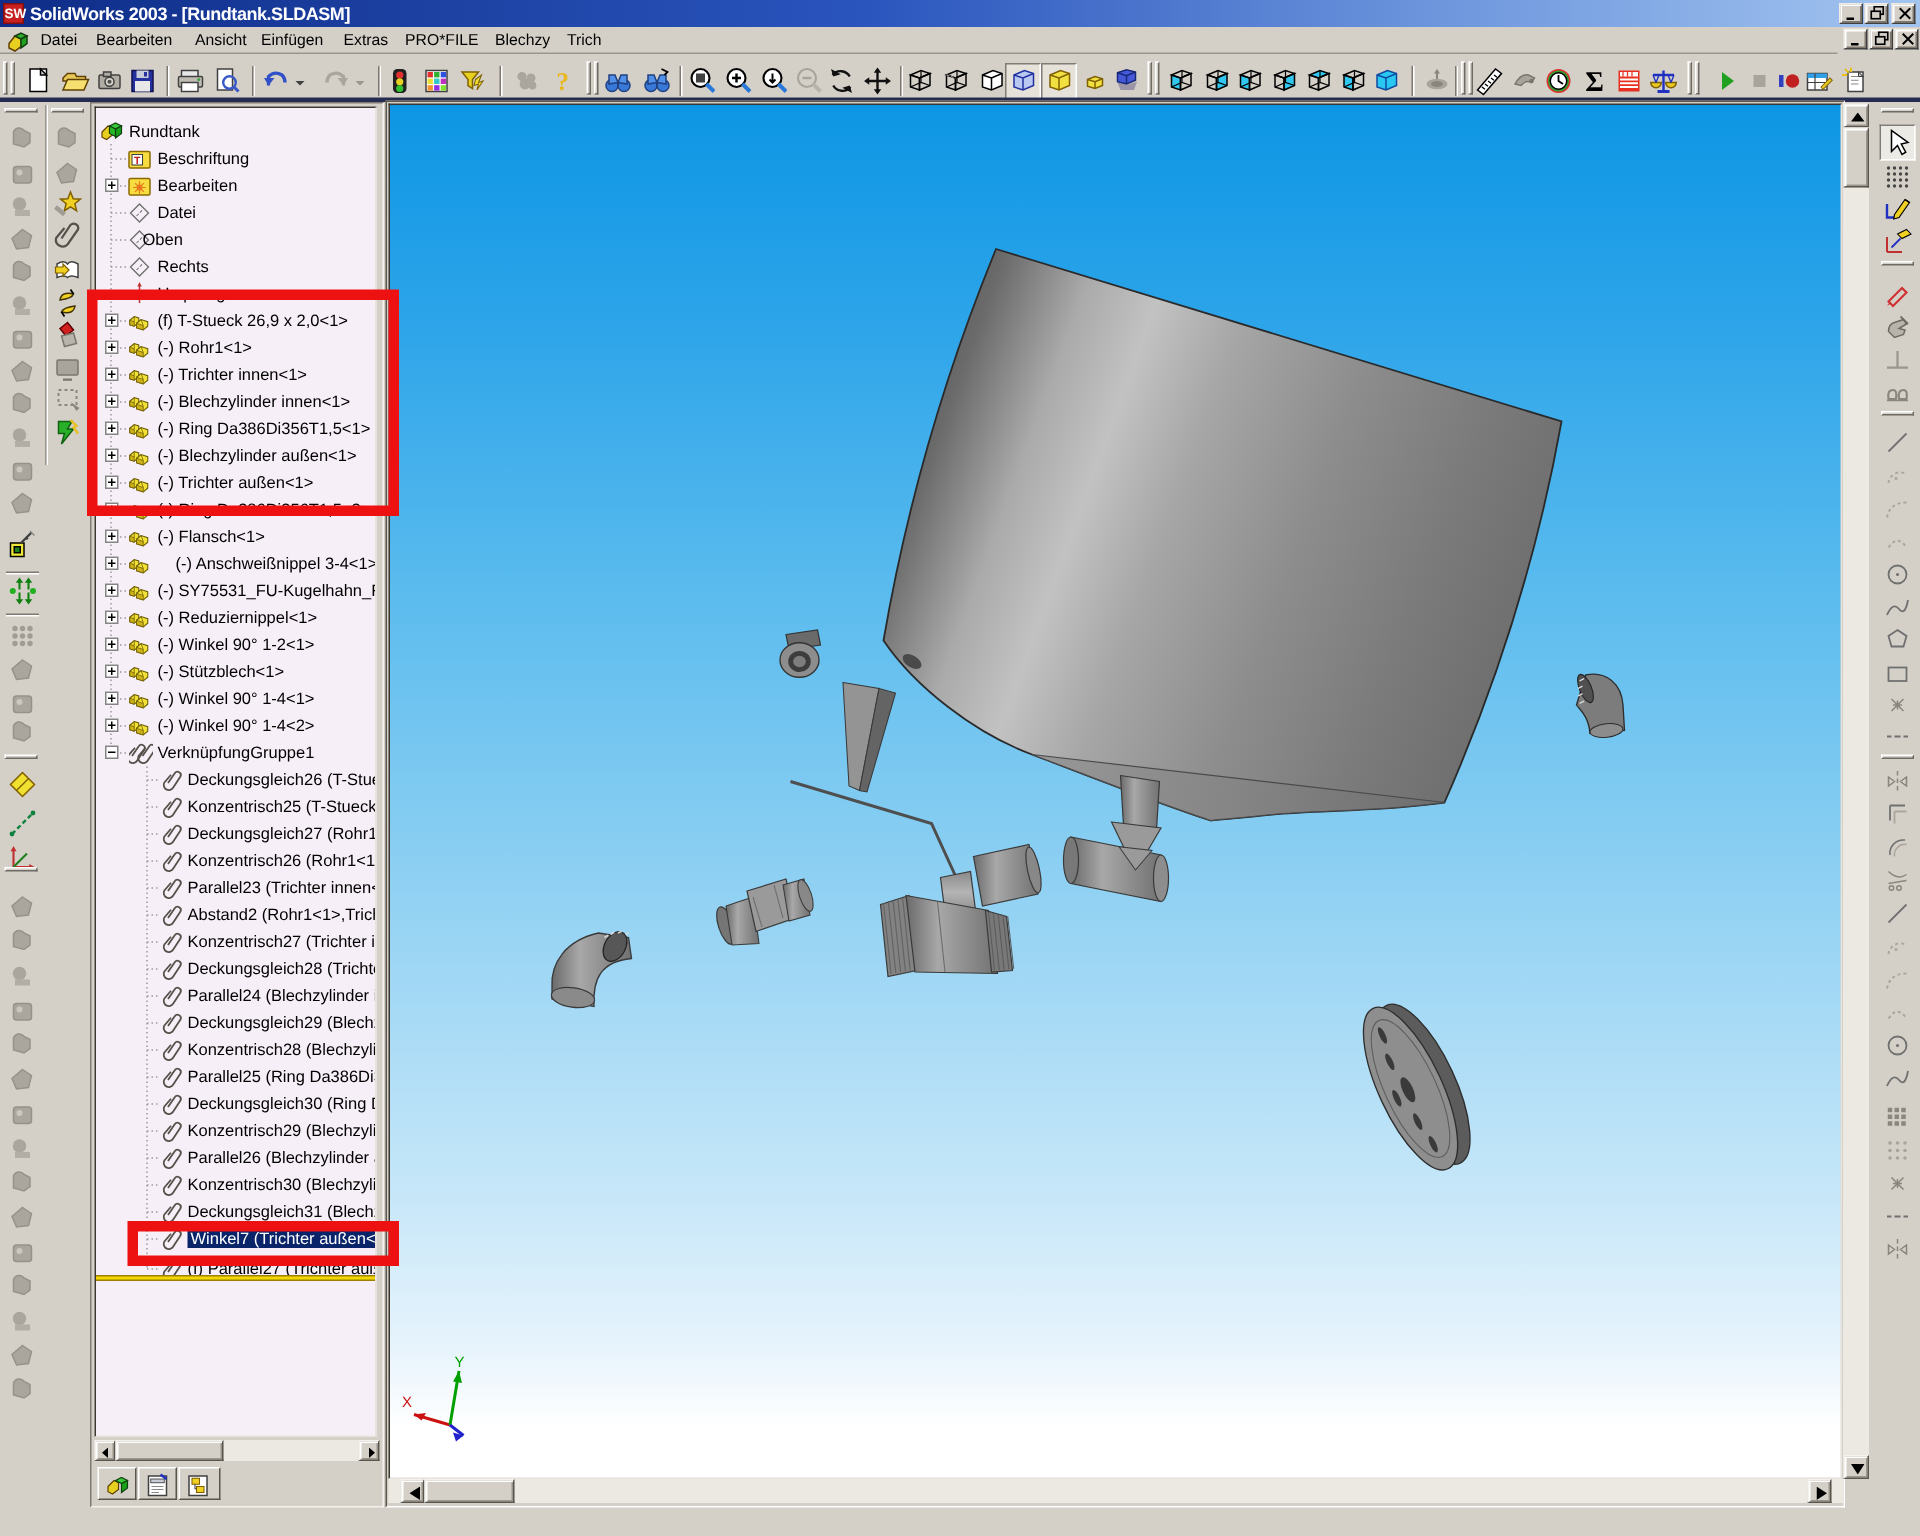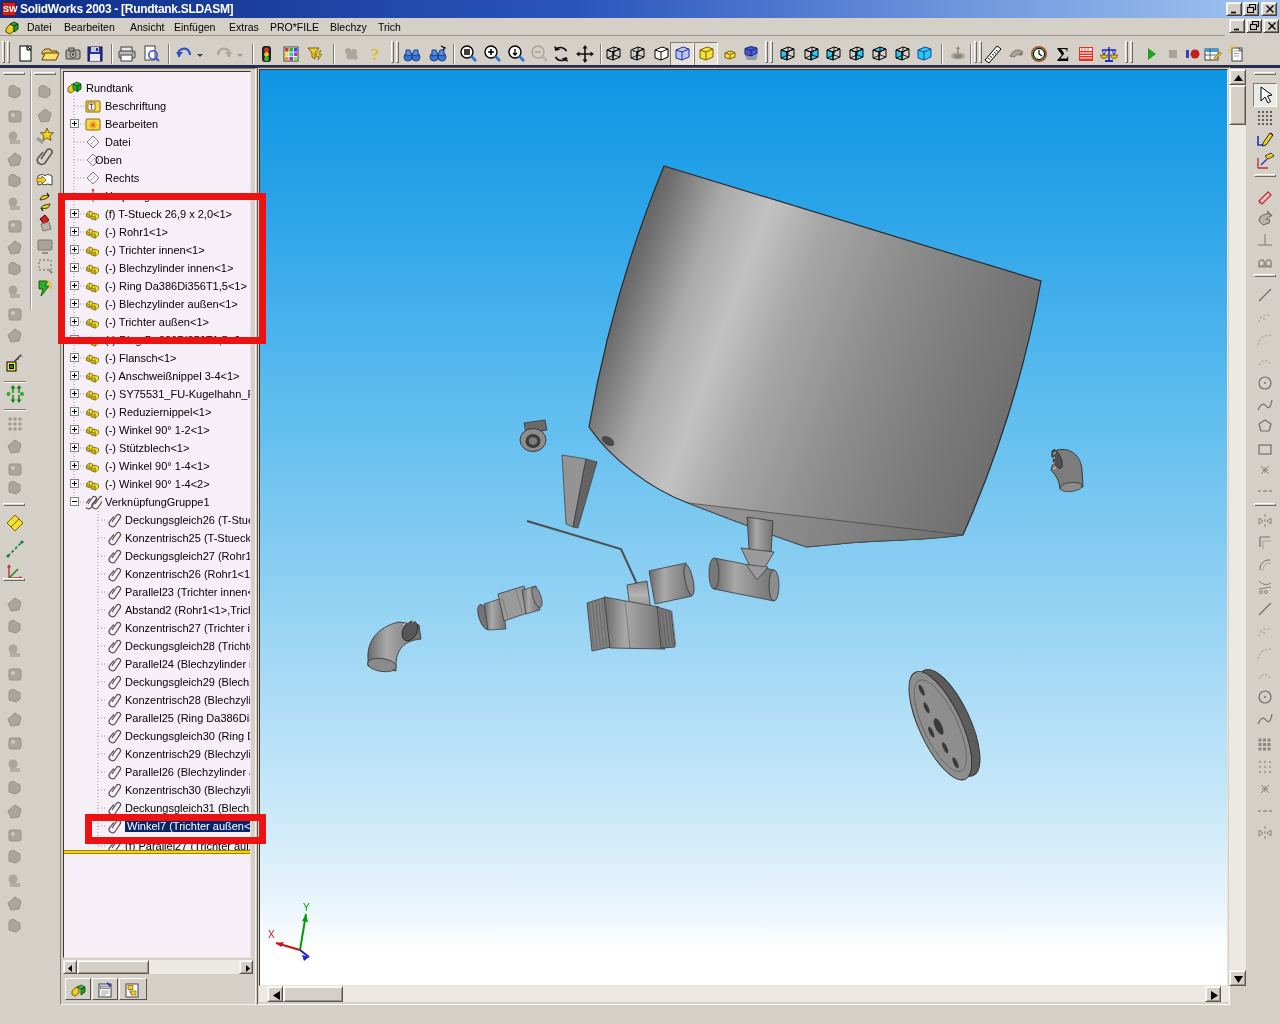--- a/index.html
+++ b/index.html
@@ -797,21 +797,21 @@
             <i></i>
             <b></b>
           </span>
           <svg class="ico" style="left:21px;top:1px;" width="16" height="16" viewBox="0 0 16 16">
             <path d="M1.5 7.5 L4.5 5 L7.5 6 L7.5 9 L4.5 11.5 L1.5 10.5 Z" fill="#f2e136" stroke="#6a5a00" stroke-width="0.7"></path>
             <path d="M1.5 7.5 L4.5 8.5 L4.5 11.5 L1.5 10.5 Z" fill="#cdb21a" stroke="#6a5a00" stroke-width="0.5"></path>
             <path d="M6 9.5 L9 7 L13.5 8.5 L13.5 11.5 L10.5 14 L6 12.5 Z" fill="#f2e136" stroke="#6a5a00" stroke-width="0.7"></path>
             <path d="M6 9.5 L10.5 11 L10.5 14 L6 12.5 Z" fill="#cdb21a" stroke="#6a5a00" stroke-width="0.5"></path>
             <path d="M9 7 L10.5 11 M4.5 5 L4.5 8.5" stroke="#6a5a00" stroke-width="0.5" fill="none"></path>
           </svg>
-          <span class="lab" style="left:41px">(-) Anschweißnippel 3-4&lt;1&gt;</span>
+          <span class="lab" style="left:53px">(-) Anschweißnippel 3-4&lt;1&gt;</span>
         </div>
         <div class="tr" style="top:313px;left:0px;width:186px">
           <span class="eb" style="left:6px">
             <i></i>
             <b></b>
           </span>
           <svg class="ico" style="left:21px;top:1px;" width="16" height="16" viewBox="0 0 16 16">
             <path d="M1.5 7.5 L4.5 5 L7.5 6 L7.5 9 L4.5 11.5 L1.5 10.5 Z" fill="#f2e136" stroke="#6a5a00" stroke-width="0.7"></path>
             <path d="M1.5 7.5 L4.5 8.5 L4.5 11.5 L1.5 10.5 Z" fill="#cdb21a" stroke="#6a5a00" stroke-width="0.5"></path>
             <path d="M6 9.5 L9 7 L13.5 8.5 L13.5 11.5 L10.5 14 L6 12.5 Z" fill="#f2e136" stroke="#6a5a00" stroke-width="0.7"></path>

